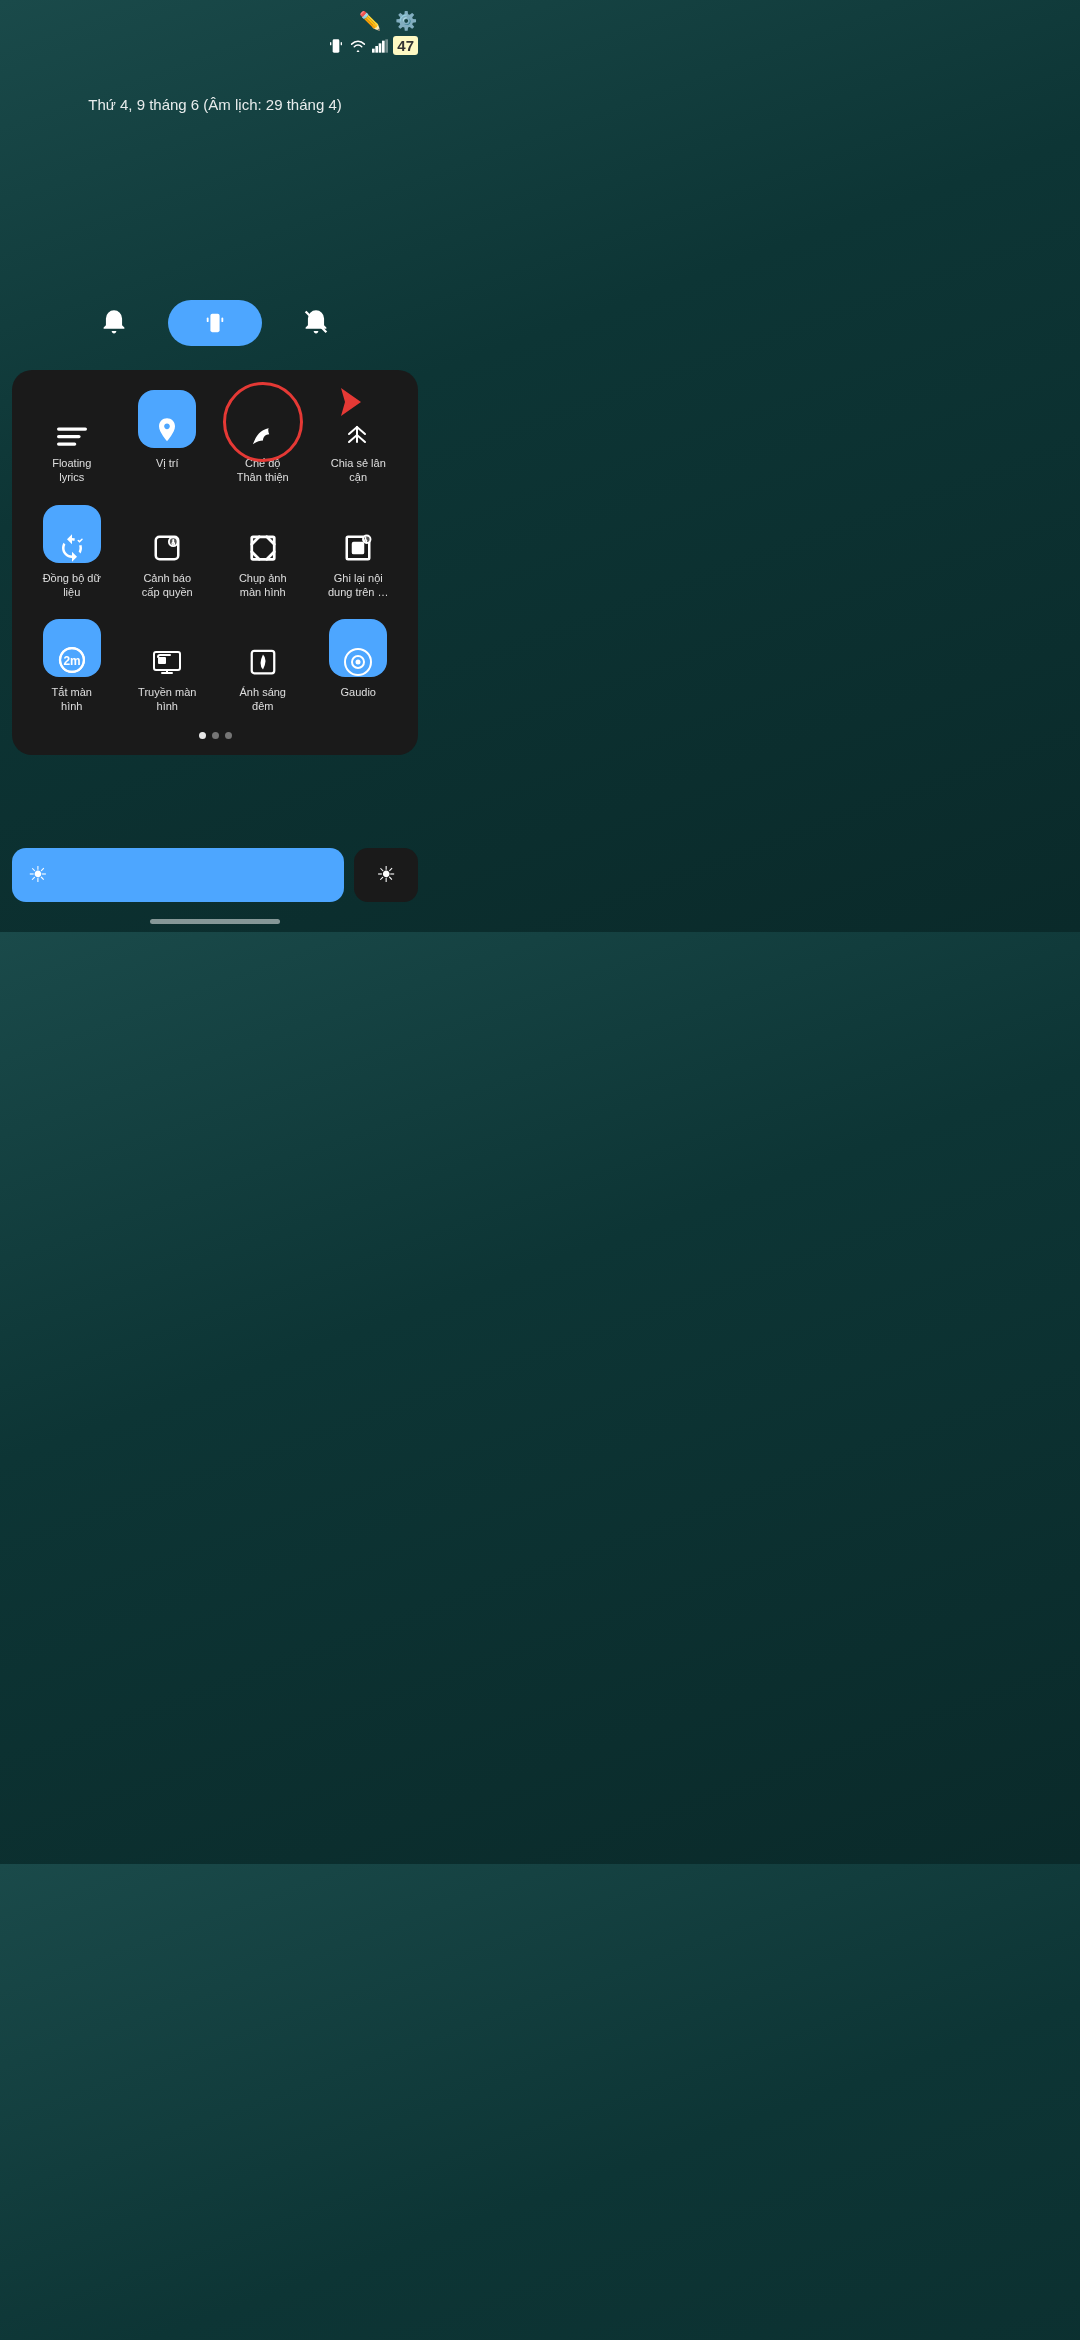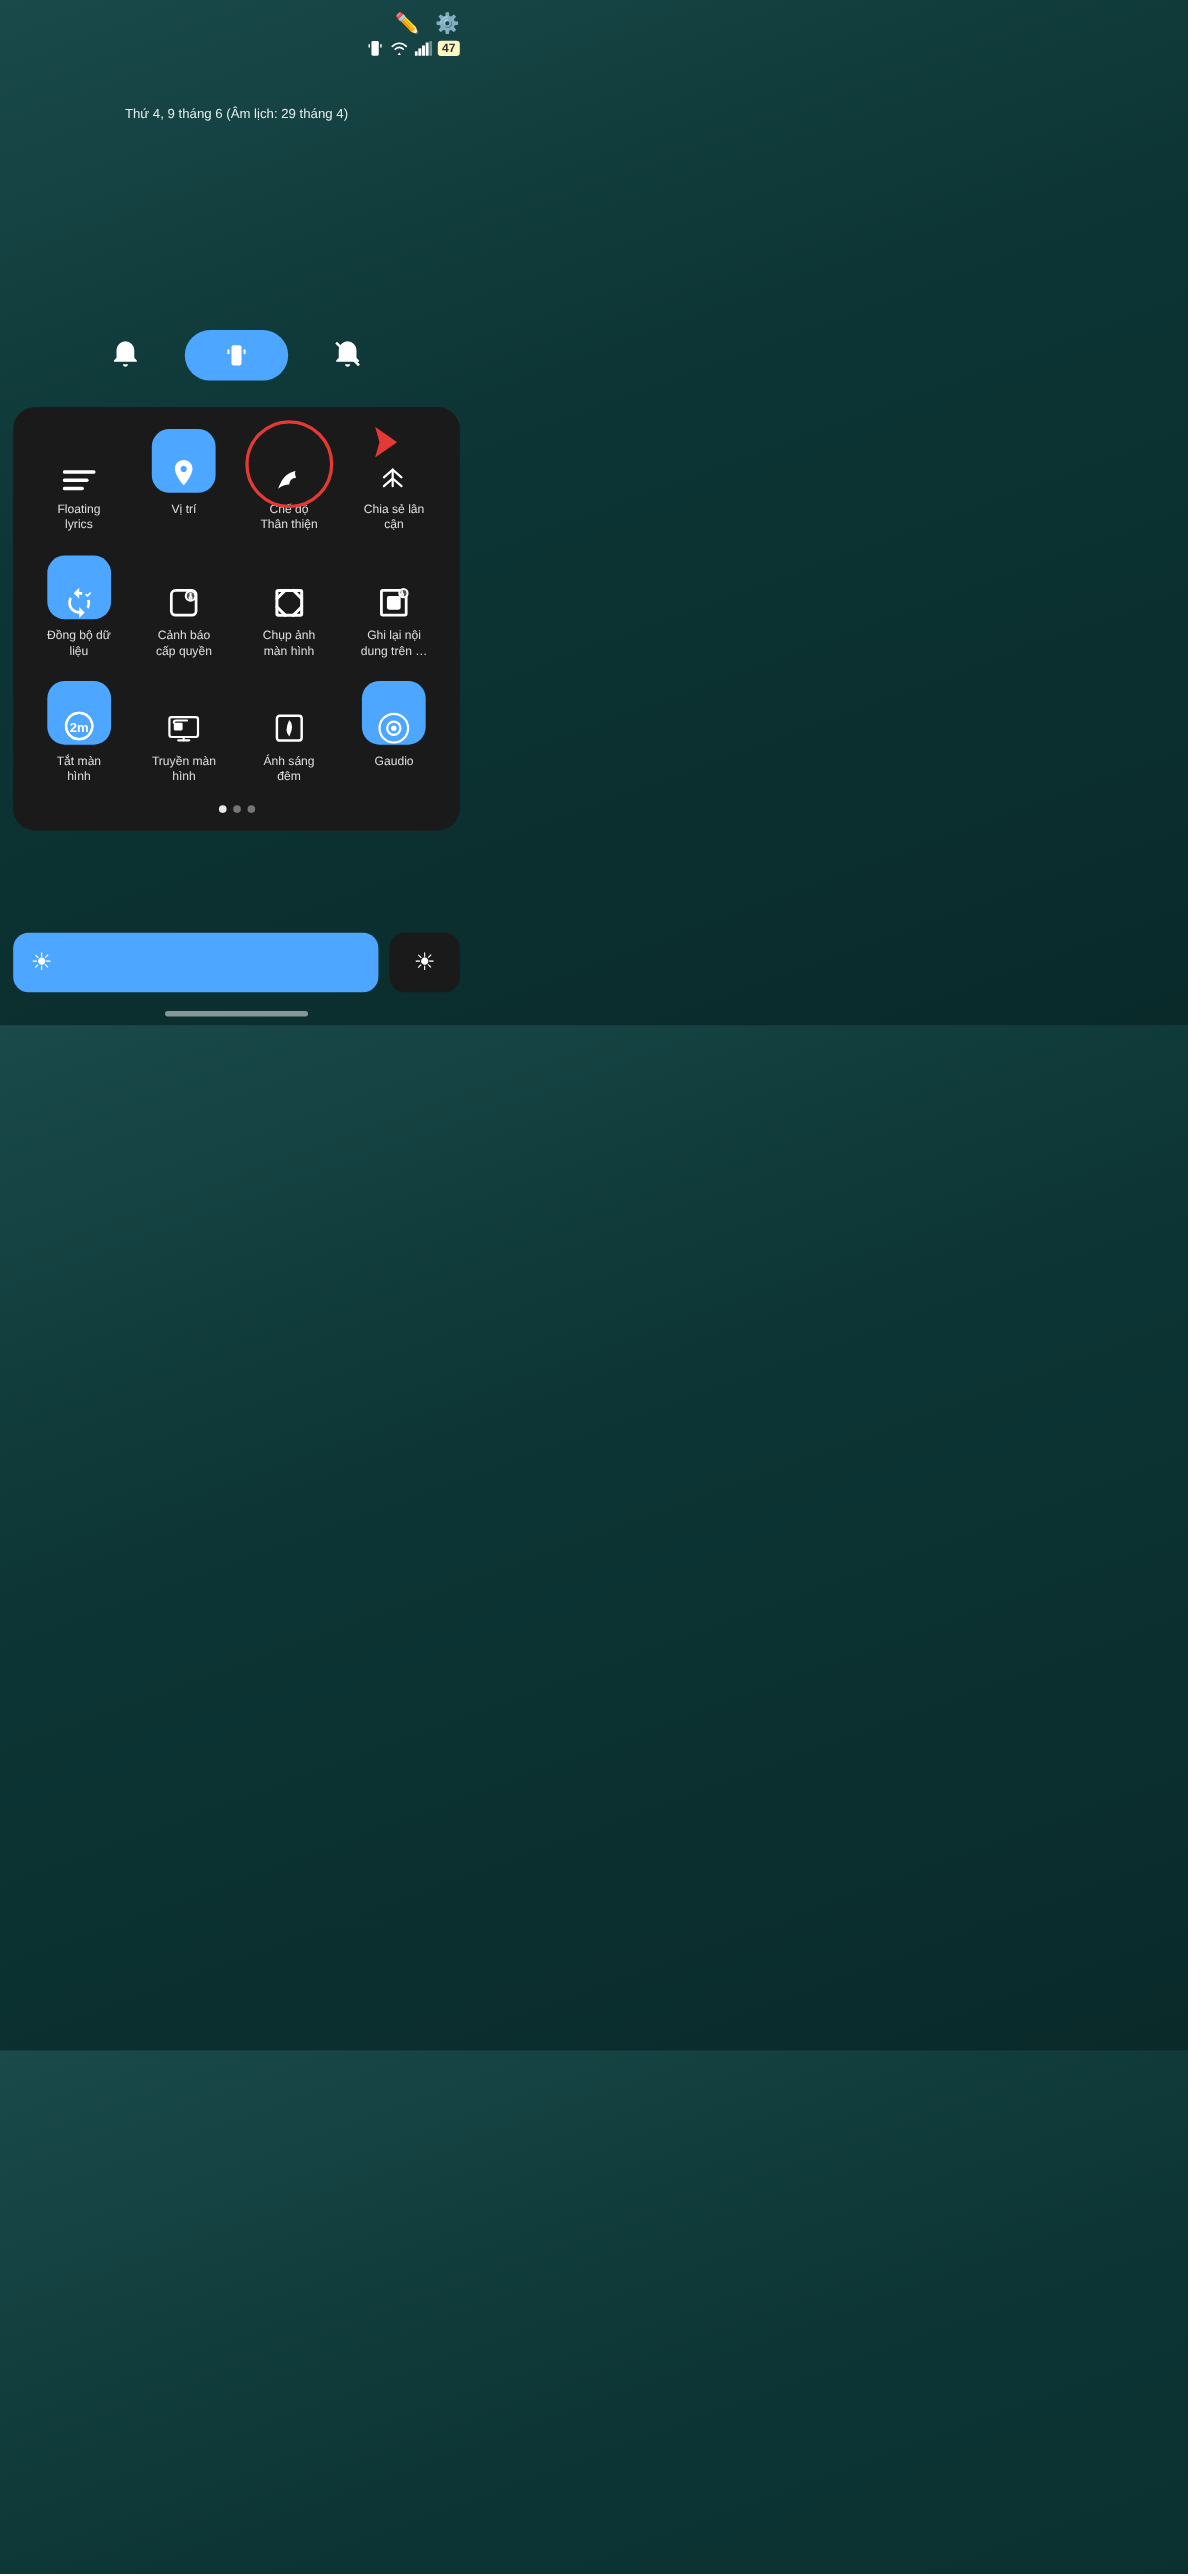--- a/index.html
+++ b/index.html
@@ -15,21 +15,21 @@
     }
 
     .status-icon {
       color: white;
       font-size: 14px;
     }
 
     .battery-badge {
       background: #fef9c3;
       color: #333;
-      font-size: 11px;
+      font-size: 15px;
       font-weight: bold;
       padding: 1px 4px;
       border-radius: 3px;
     }
 
     
     .top-actions {
       position: absolute;
       top: 10px;
       right: 12px;
@@ -62,21 +62,21 @@
 
     .clock-time {
       font-size: 88px;
       font-weight: 300;
       color: white;
       letter-spacing: -2px;
       line-height: 1;
     }
 
     .clock-date {
-      font-size: 12px;
+      font-size: 15px;
       color: rgba(255,255,255,0.9);
       margin-top: 6px;
     }
 
     
     .sound-row {
       position: absolute;
       top: 300px;
       width: 100%;
       display: flex;

